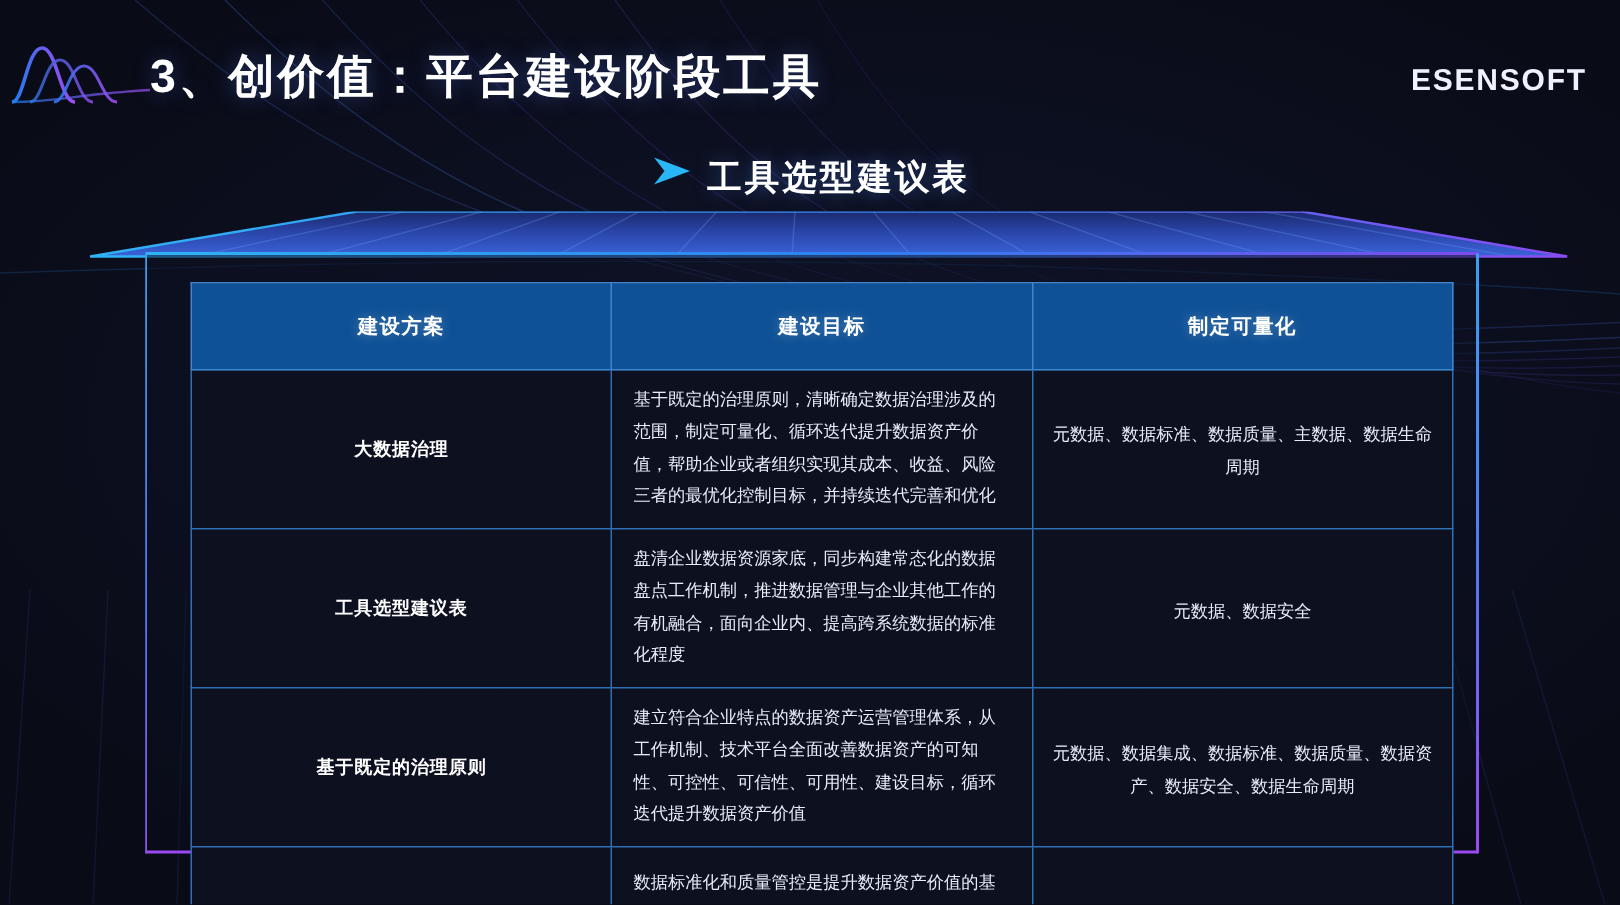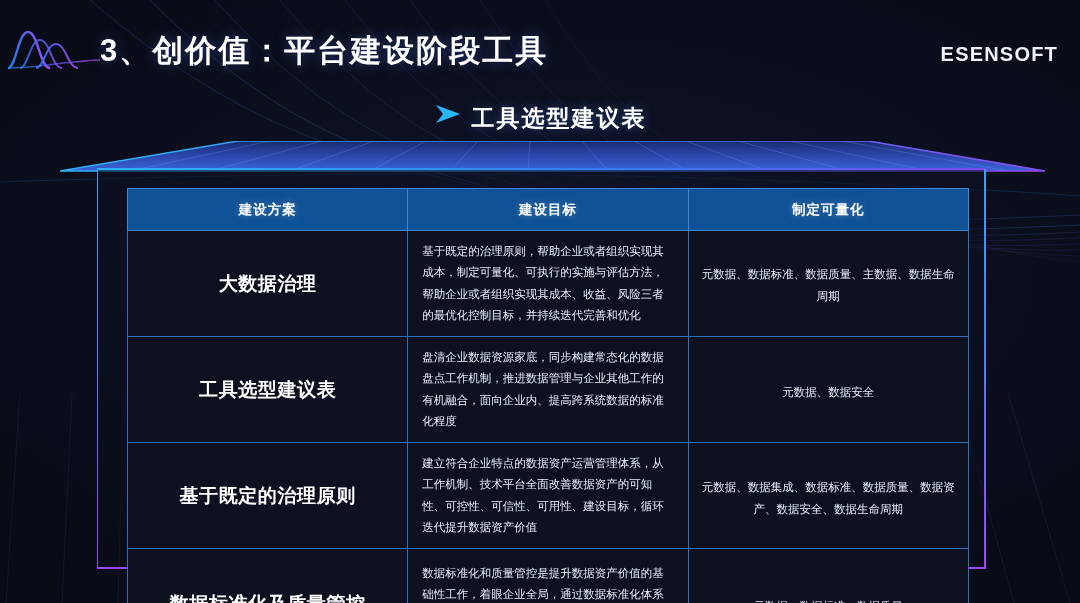--- a/index.html
+++ b/index.html
@@ -84,29 +84,29 @@
     table-layout:fixed;
   }
   table.tools th, table.tools td {
     border:1px solid #2f6fb5;
     vertical-align:middle;
   }
   table.tools thead th {
     background:#0f5196;
     color:#ffffff;
     font-size:13.5px; font-weight:bold; letter-spacing:1px;
-    height:42px;
+    height:58px;
     text-align:center;
     border-color:#3f86cf;
     text-shadow:0 0 8px rgba(255,255,255,.25);
   }
   table.tools tbody td { background:#0c101f; }
   td.c-scheme {
     width:165px; text-align:center;
-    color:#ffffff; font-size:19px; font-weight:bold; letter-spacing:.6px;
+    color:#ffffff; font-size:12px; font-weight:bold; letter-spacing:.6px;
     padding:6px 4px;
   }
   td.c-goal {
     width:390px; color:#e8ecfa; font-size:11.5px; line-height:1.85;
     padding:10px 14px 10px 14px; text-align:left;
   }
   td.c-tool {
     width:287px; color:#e8ecfa; font-size:11.5px; line-height:1.85;
     padding:10px 12px; text-align:center; vertical-align:top;
   }
@@ -234,21 +234,21 @@
       <thead>
         <tr>
           <th>建设方案</th>
           <th>建设目标</th>
           <th>制定可量化</th>
         </tr>
       </thead>
       <tbody>
         <tr class="r1">
           <td class="c-scheme">大数据治理</td>
-          <td class="c-goal">基于既定的治理原则，帮助企业或者组织实现其成本，制定可量化、可执行的实施与评估方法，帮助企业或者组织实现其成本、收益、风险三者的最优化控制目标，并持续迭代完善和优化</td>
+          <td class="c-goal">基于既定的治理原则，清晰确定数据治理涉及的范围，制定可量化、循环迭代提升数据资产价值，帮助企业或者组织实现其成本、收益、风险三者的最优化控制目标，并持续迭代完善和优化</td>
           <td class="c-tool">元数据、数据标准、数据质量、主数据、数据生命周期</td>
         </tr>
         <tr class="r2">
           <td class="c-scheme">工具选型建议表</td>
           <td class="c-goal">盘清企业数据资源家底，同步构建常态化的数据盘点工作机制，推进数据管理与企业其他工作的有机融合，面向企业内、提高跨系统数据的标准化程度</td>
           <td class="c-tool">元数据、数据安全</td>
         </tr>
         <tr class="r3">
           <td class="c-scheme">基于既定的治理原则</td>
           <td class="c-goal">建立符合企业特点的数据资产运营管理体系，从工作机制、技术平台全面改善数据资产的可知性、可控性、可信性、可用性、建设目标，循环迭代提升数据资产价值</td>

